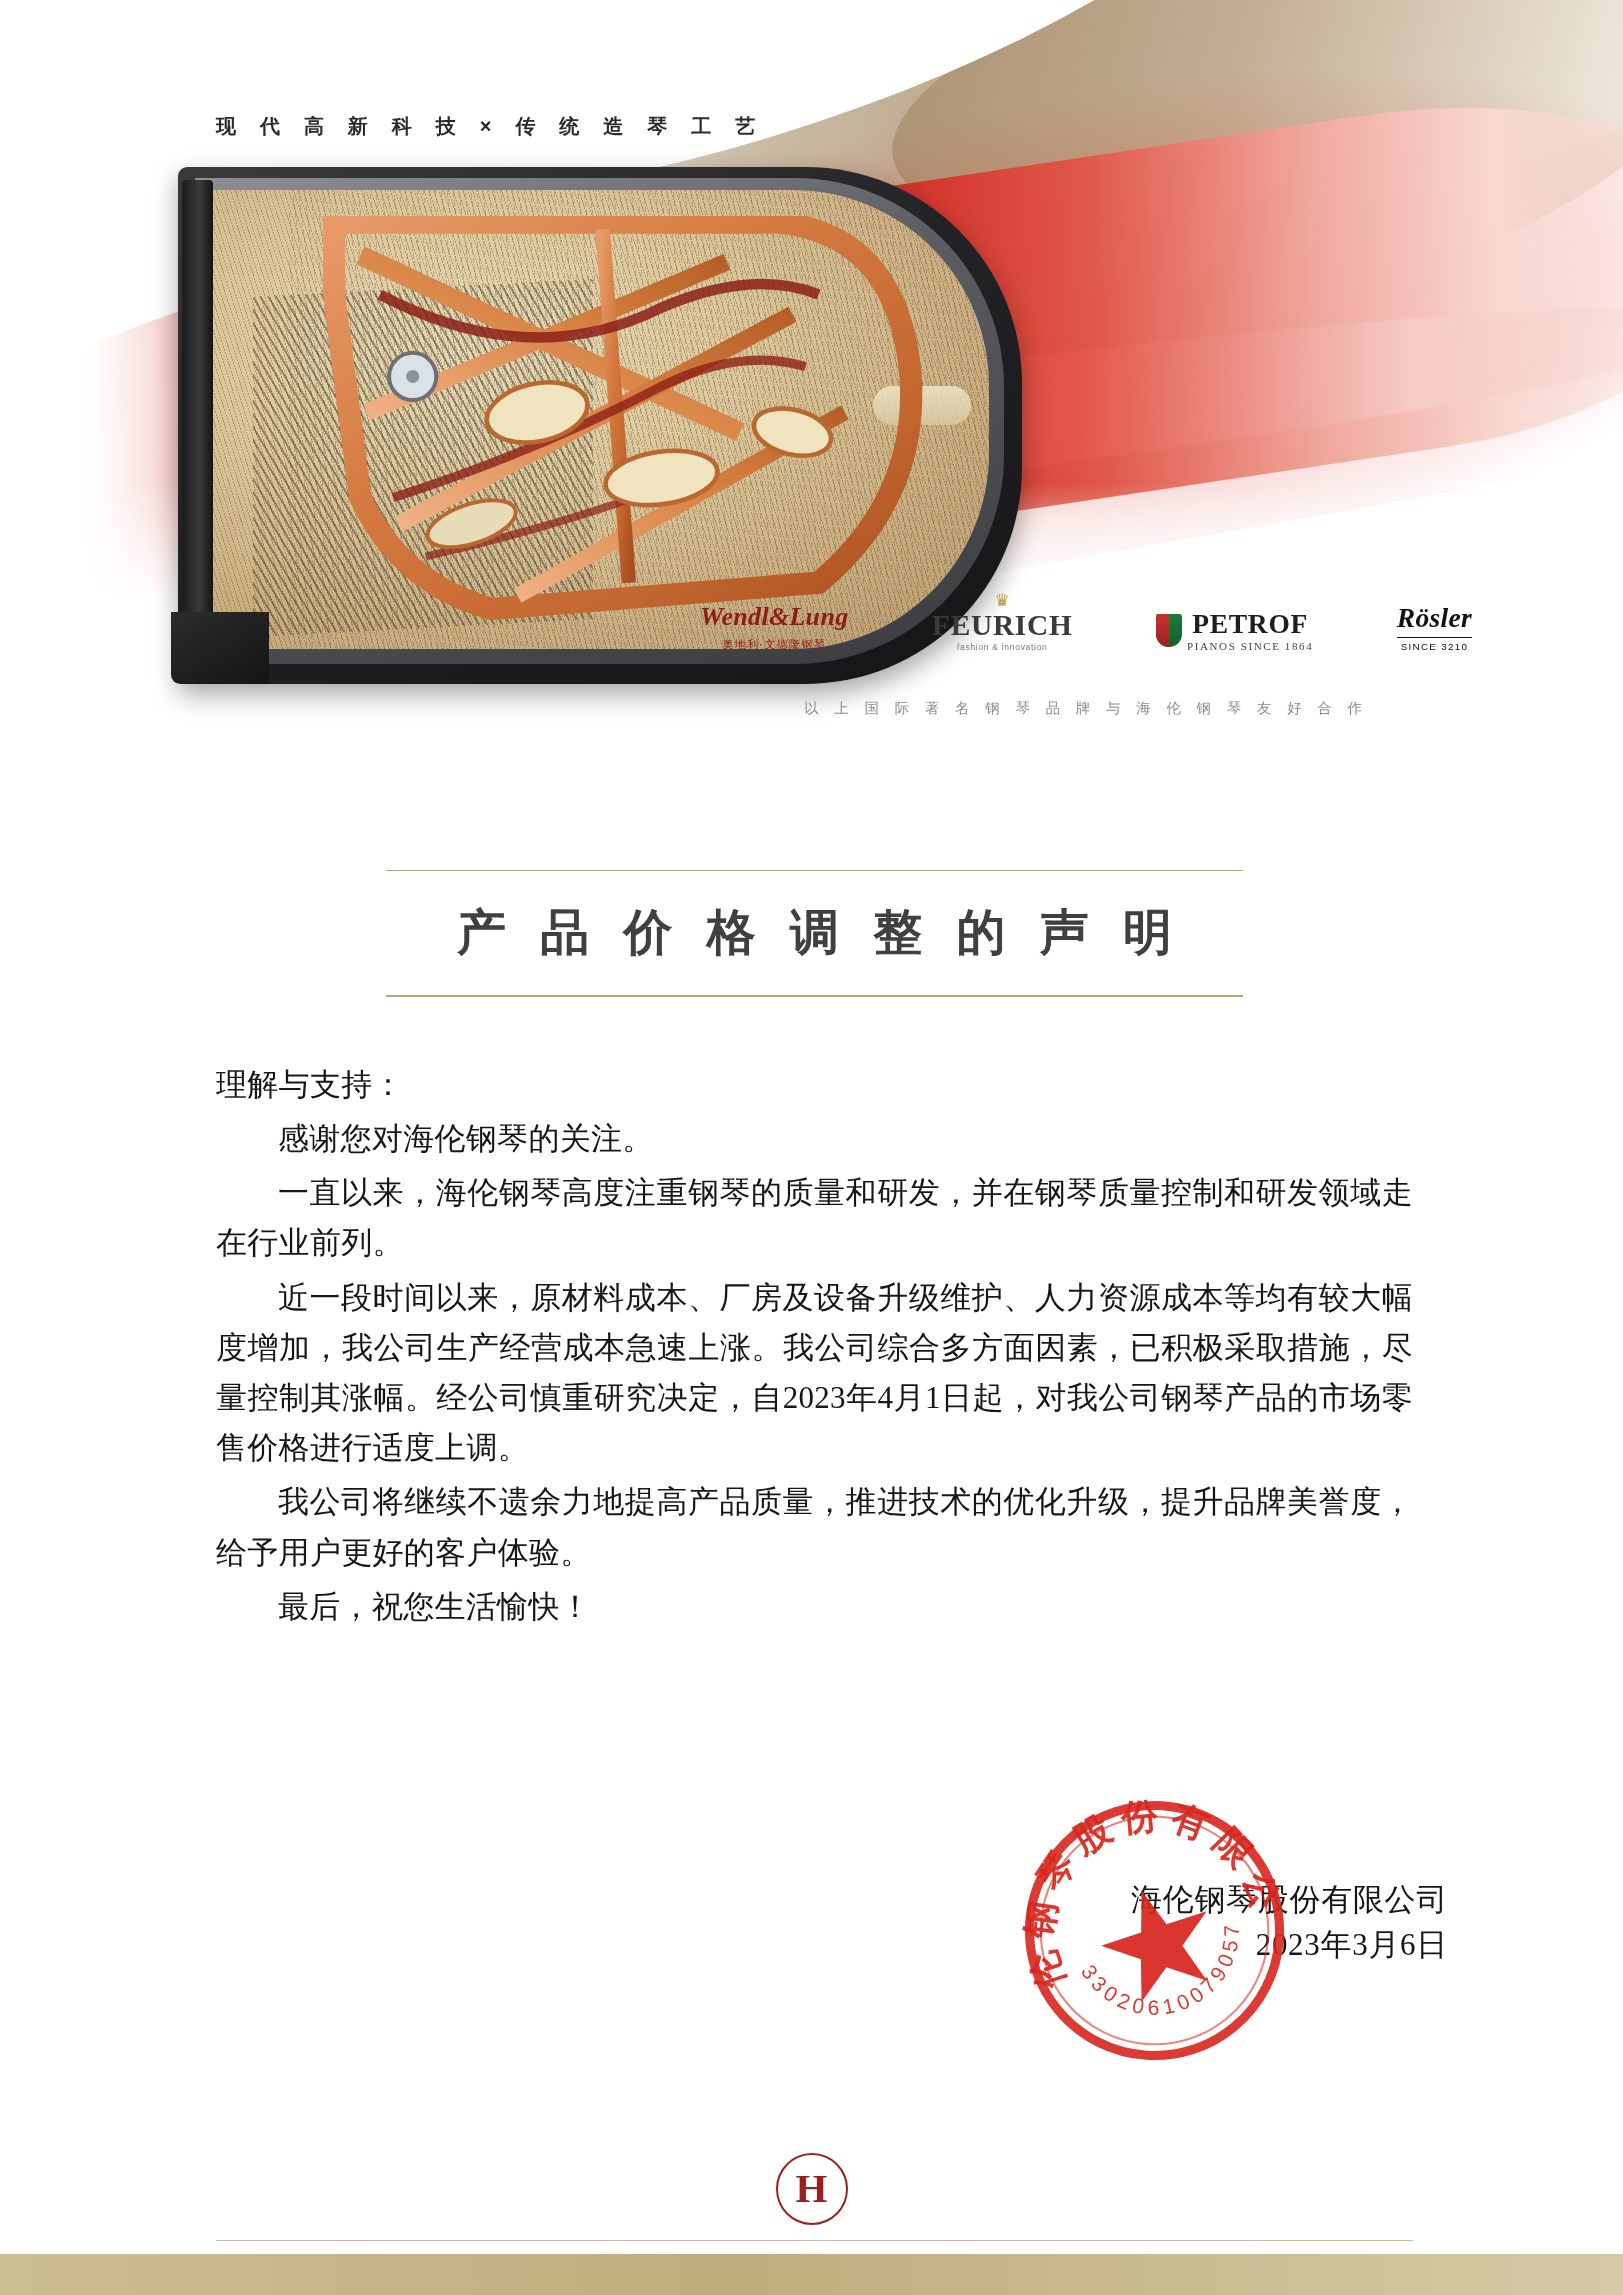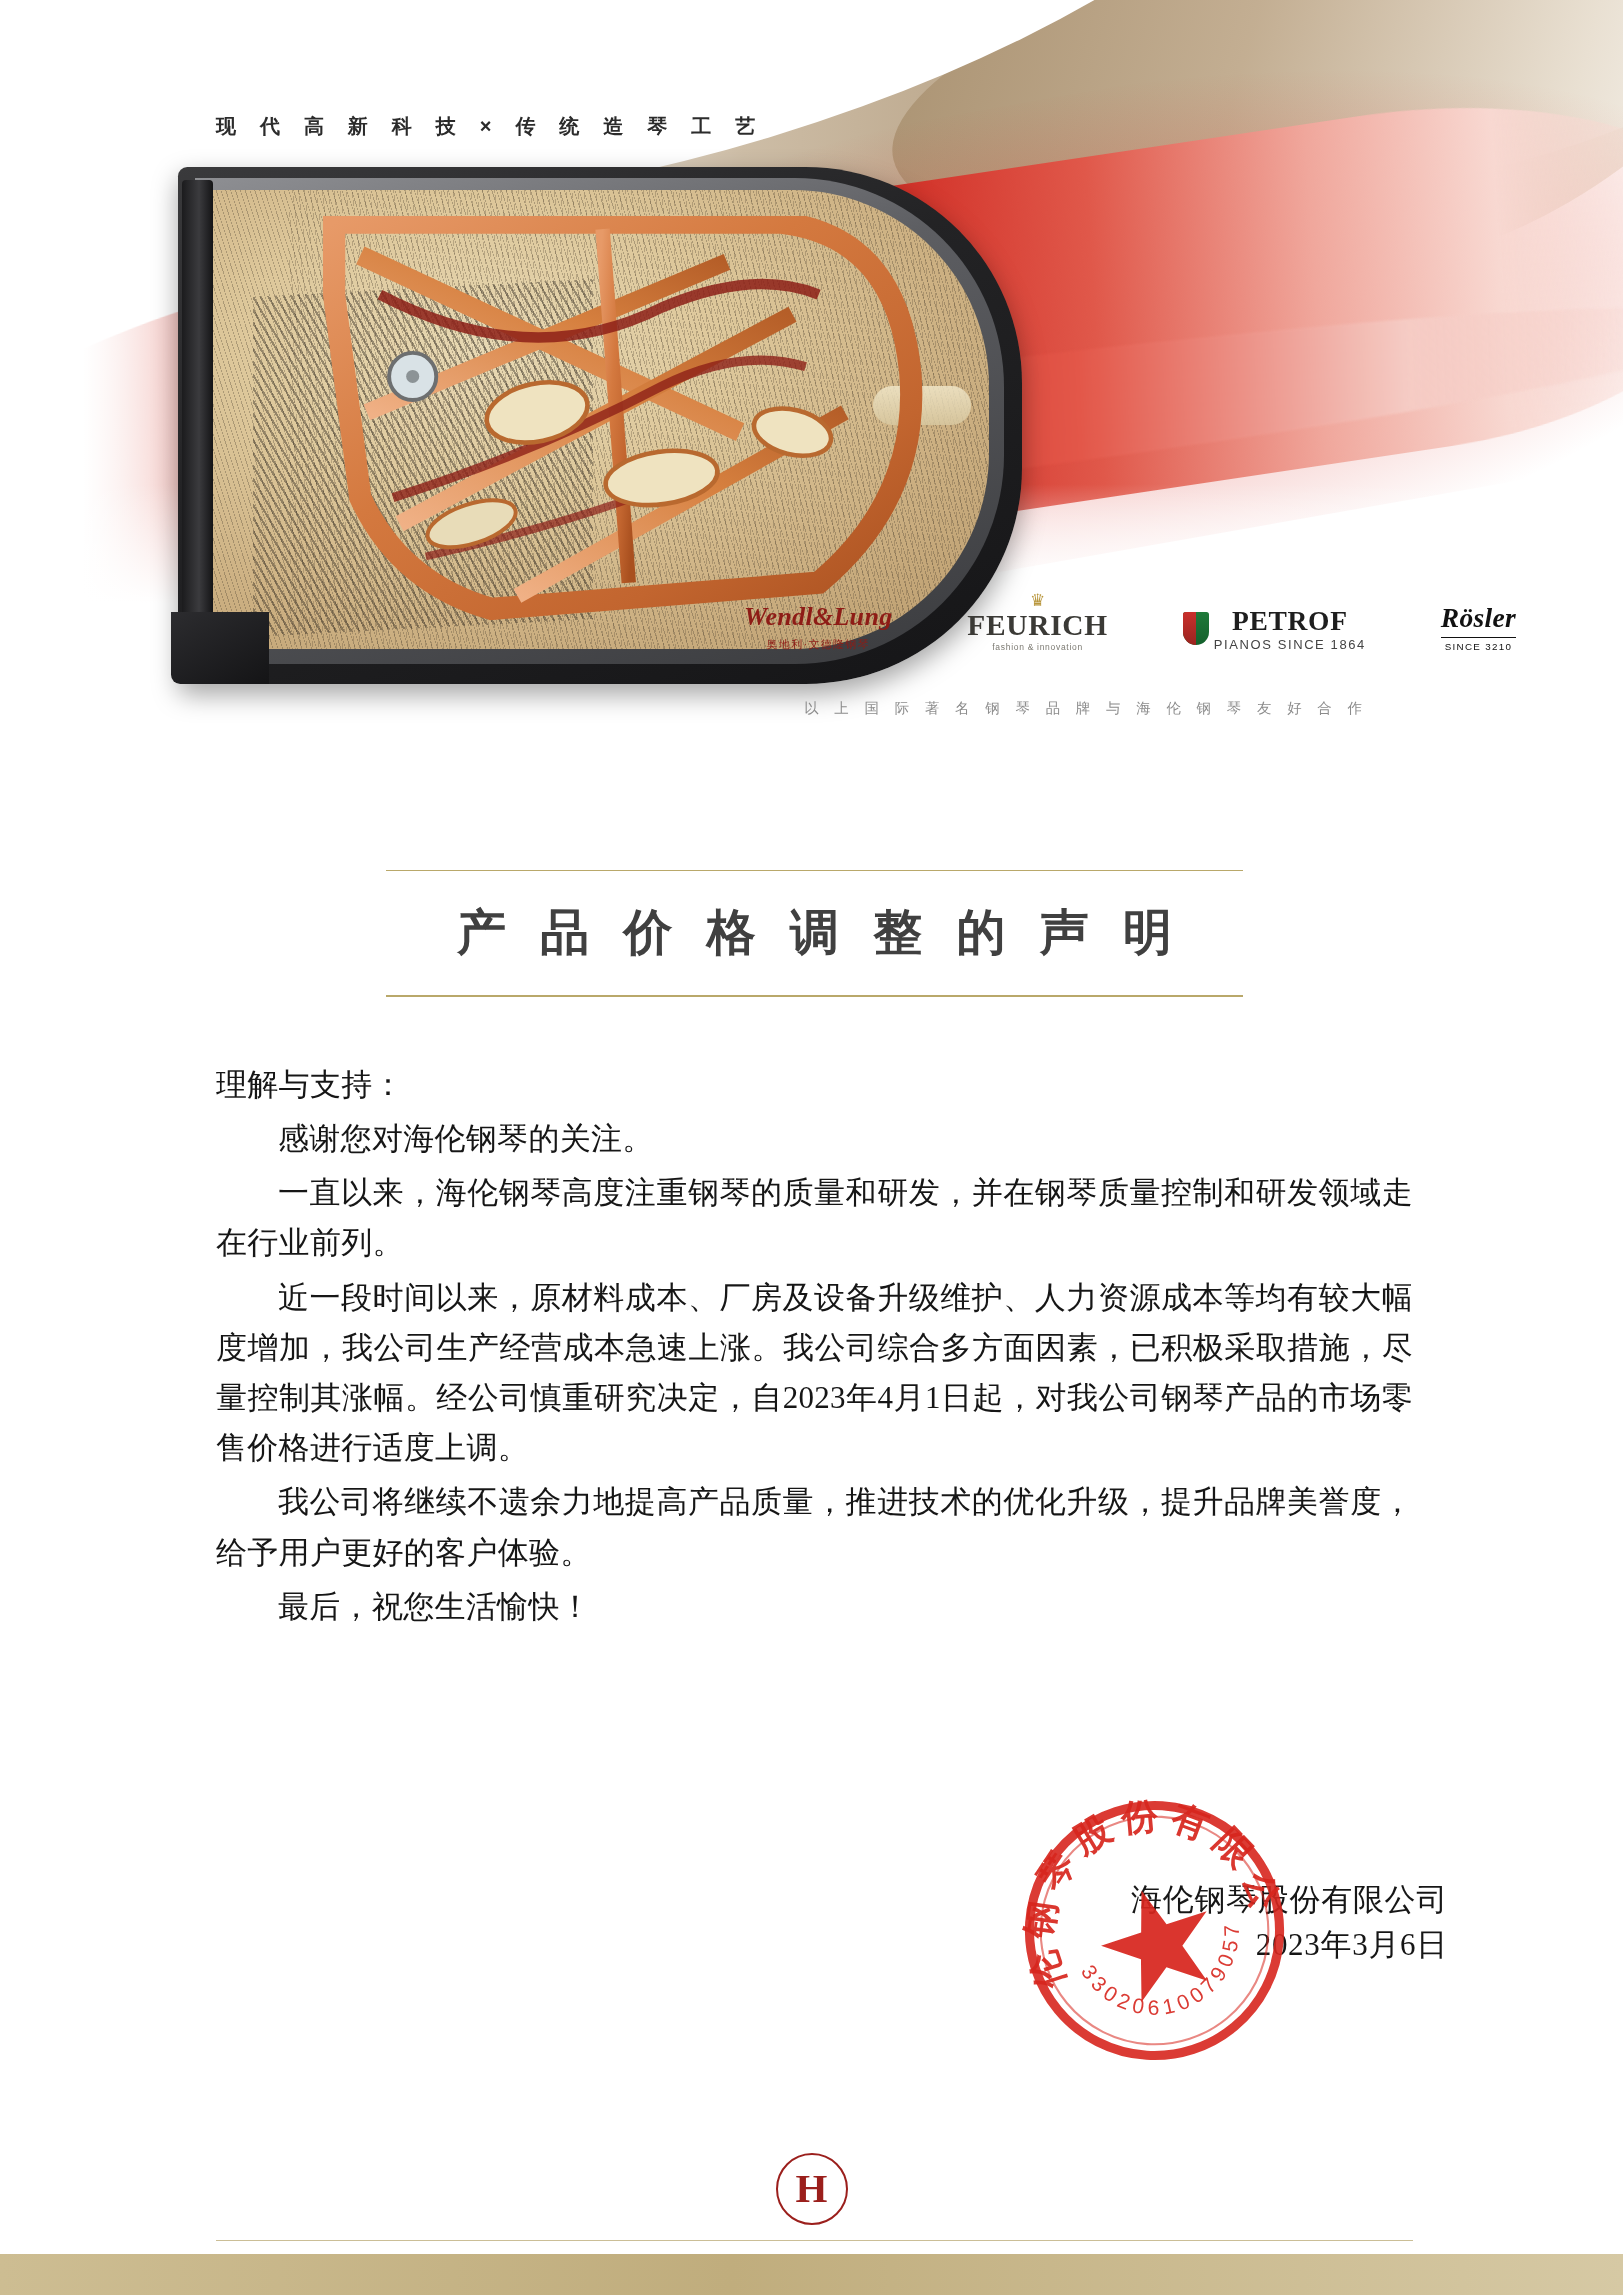--- a/index.html
+++ b/index.html
@@ -209,21 +209,20 @@
   }
 
   
   .brands {
     position: absolute;
     left: 700px; top: 592px;
     width: 772px;
     display: flex;
     align-items: flex-end;
     justify-content: space-between;
-    margin-left: 44px;
   }
   .brand { text-align: center; }
   .brand-1 .b-name {
     font-family: "Liberation Serif", serif;
     font-style: italic;
     font-weight: 700;
     font-size: 26px;
     color: #8e1c16;
     letter-spacing: 0.3px;
   }
@@ -259,22 +258,22 @@
     width: 13px; height: 33px;
     background: linear-gradient(180deg,#c9302c,#9b2420);
     border-radius: 2.6px 0 0 13px;
   }
   .brand-3 .b-name {
     font-family: "Liberation Serif", serif;
     font-weight: 700; font-size: 27.5px;
     color: #1e1e1e; letter-spacing: 0.7px;
   }
   .brand-3 .b-sub {
-    font-family: Liberation Sans, sans-serif;
-    font-size: 13px; color: #444; letter-spacing: 1.6px;
+    font-family: Liberation Serif, serif;
+    font-size: 11px; color: #444; letter-spacing: 1.6px;
   }
   .brand-4 .b-name {
     font-family: "Liberation Serif", serif;
     font-style: italic; font-weight: 700; font-size: 27.5px;
     color: #111; letter-spacing: 0.3px;
   }
   .brand-4 .b-rule { height: 1.3px; background: #111; margin: 3.3px 0 2.6px; }
   .brand-4 .b-sub {
     font-family: "Liberation Sans", sans-serif;
     font-size: 9.8px; color: #111; letter-spacing: 1.3px;

